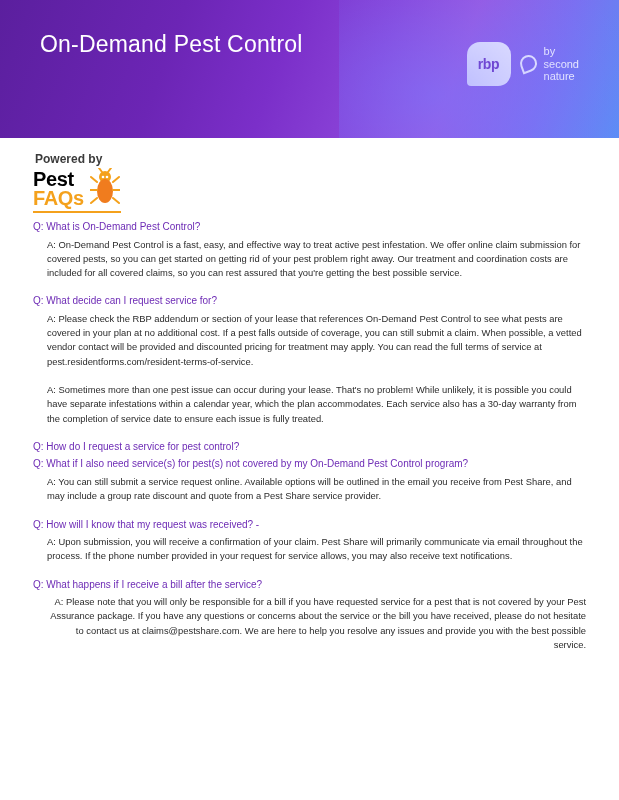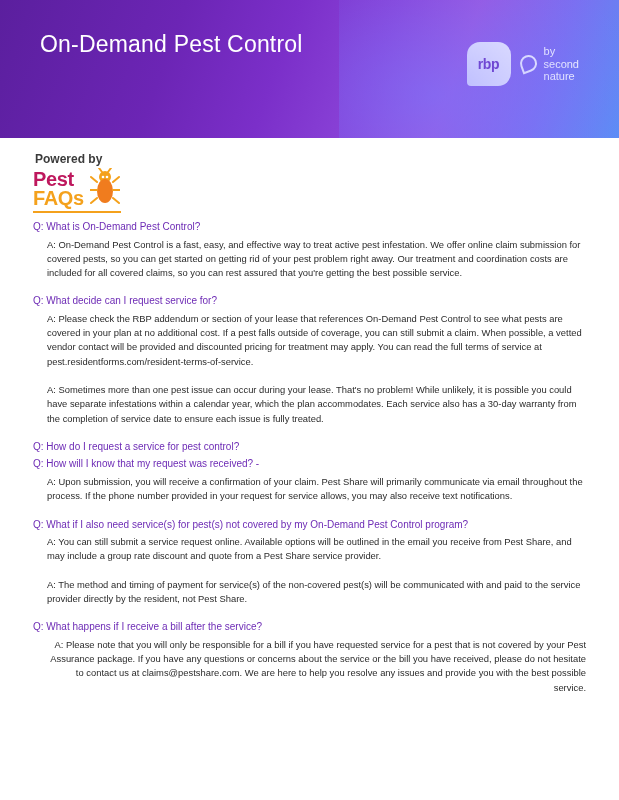--- a/index.html
+++ b/index.html
@@ -117,21 +117,21 @@
     display: flex;
     align-items: flex-end;
     gap: 2px;
   }
   .ps-name {
     font-size: 20px;
     font-weight: bold;
     line-height: 0.95;
     letter-spacing: -0.4px;
   }
-  .ps-pest { color: #be185d; display: block; }
+  .ps-pest { color: #000000; display: block; }
   .ps-share { color: #f4a11c; display: block; }
   .ps-bug {
     position: relative;
     width: 30px;
     height: 38px;
     margin-left: 4px;
     margin-bottom: 2px;
   }
   .ps-underline {
     height: 2px;
@@ -217,31 +217,30 @@
 
     <div class="faq-item">
       <p class="a">A: Sometimes more than one pest issue can occur during your lease. That's no problem! While unlikely, it is possible you could have separate infestations within a calendar year, which the plan accommodates. Each service also has a 30-day warranty from the completion of service date to ensure each issue is fully treated.</p>
     </div>
 
     <div class="faq-item">
       <p class="q">Q: How do I request a service for pest control?</p>
     </div>
 
     <div class="faq-item">
+      <p class="q">Q: What if I also need service(s) for pest(s) not covered by my On-Demand Pest Control program?</p>
+      <p class="a">A: You can still submit a service request online. Available options will be outlined in the email you receive from Pest Share, and may include a group rate discount and quote from a Pest Share service provider.</p>
+    </div>
+
+    <div class="faq-item">
       <p class="q">Q: How will I know that my request was received? -</p>
       <p class="a">A: Upon submission, you will receive a confirmation of your claim. Pest Share will primarily communicate via email throughout the process. If the phone number provided in your request for service allows, you may also receive text notifications.</p>
     </div>
 
     <div class="faq-item">
-      <p class="q">Q: What if I also need service(s) for pest(s) not covered by my On-Demand Pest Control program?</p>
-      <p class="a">A: You can still submit a service request online. Available options will be outlined in the email you receive from Pest Share, and may include a group rate discount and quote from a Pest Share service provider.</p>
-    </div>
-
-    <div class="faq-item">
-      <p class="a">A: The method and timing of payment for service(s) of the non-covered pest(s) will be communicated with and paid to the service provider directly by the resident, not Pest Share.</p>
     </div>
 
     <div class="faq-item">
       <p class="q">Q: What happens if I receive a bill after the service?</p>
       <p class="a">A: Please note that you will only be responsible for a bill if you have requested service for a pest that is not covered by your Pest Assurance package. If you have any questions or concerns about the service or the bill you have received, please do not hesitate to contact us at claims@pestshare.com. We are here to help you resolve any issues and provide you with the best possible service.</p>
     </div>
 
   </div>
 </div>
 

